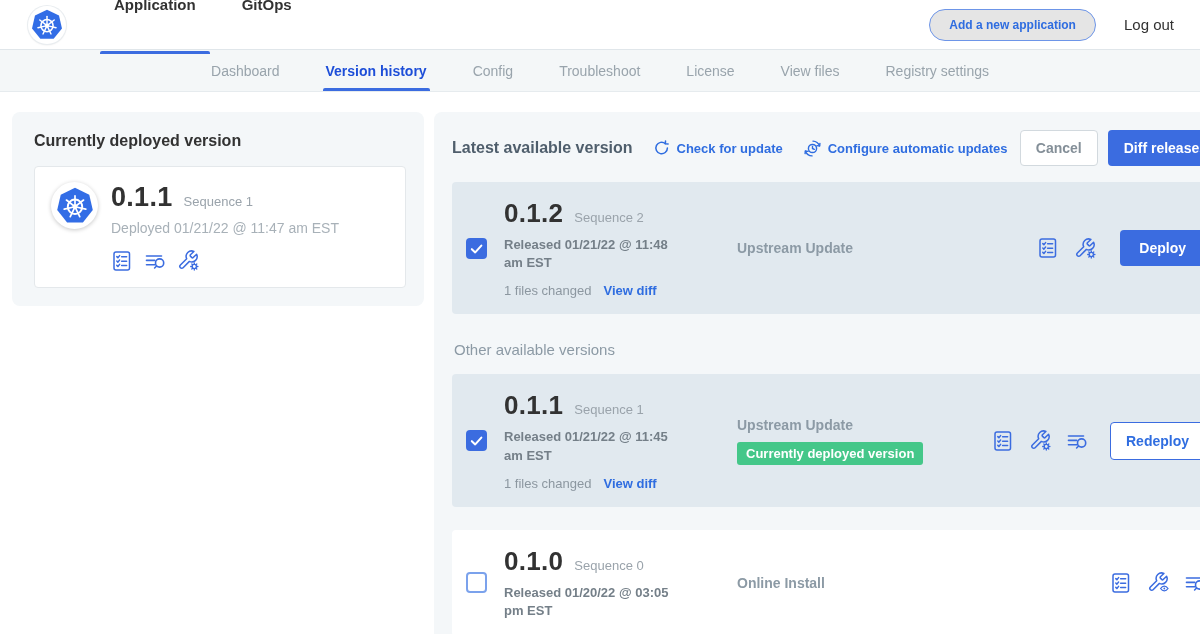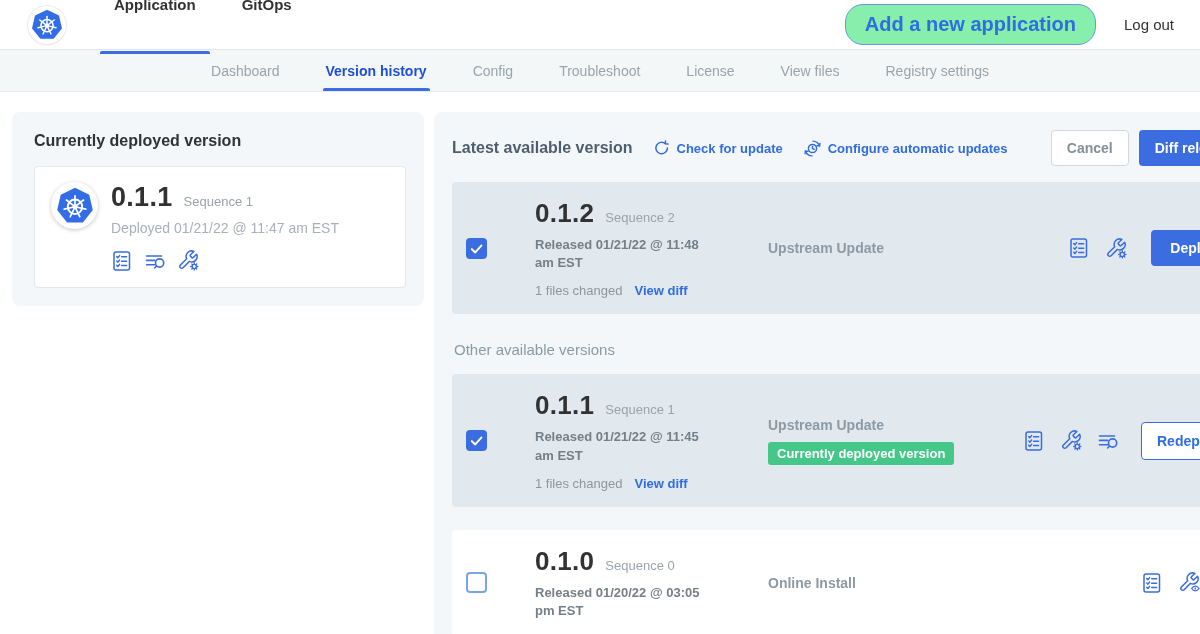--- a/index.html
+++ b/index.html
@@ -4,21 +4,21 @@
 <style>
   * { margin:0; padding:0; box-sizing:border-box; }
   html,body { width:1200px; height:634px; background:#fff; font-family:"Liberation Sans", sans-serif; color:#323232; overflow:hidden; }
 
   
   .topnav { display:flex; align-items:center; height:50px; background:#fff; border-bottom:1px solid #e0e6ea; padding:0 26px 0 28px; }
   .logo-circle { width:38px; height:38px; border-radius:50%; background:#fff; box-shadow:0 0 0 1px #e9edf0, 0 1px 2px rgba(0,0,0,.12); display:flex; align-items:center; justify-content:center; margin-right:32px; flex:none; }
   .topnav-tab { position:relative; height:58px; display:flex; padding:0 16px; font-size:15px; font-weight:700; color:#323232; cursor:pointer; margin-right:14px; }
   .topnav-tab.active::after { content:""; position:absolute; left:2px; right:2px; bottom:0; height:3px; background:#3b6ce0; border-radius:2px 2px 0 0; }
   .topnav-spacer { flex:1; }
-  .add-app-btn { background:#86efac; border:1.5px solid #6d95e8; color:#2f6de0; font-weight:700; font-size:20px; border-radius:18px; padding:8px 19px; cursor:pointer; margin-right:28px; font-family:inherit; }
+  .add-app-btn { background:#e5e5e5; border:1.5px solid #6d95e8; color:#2f6de0; font-weight:700; font-size:12px; border-radius:18px; padding:8px 19px; cursor:pointer; margin-right:28px; font-family:inherit; }
   .logout { font-size:15px; color:#323232; cursor:pointer; }
 
   
   .subnav { display:flex; justify-content:center; gap:40px; background:#f4f7f8; border-bottom:1px solid #e6ebee; height:42px; }
   .subnav-tab { position:relative; display:flex; align-items:center; font-size:14px; color:#99a4ac; cursor:pointer; padding:0 3px; }
   .subnav-tab.active { color:#1d4ed8; font-weight:700; }
   .subnav-tab.active::after { content:""; position:absolute; left:0; right:0; bottom:0; height:3px; background:#3b6ce0; border-radius:2px 2px 0 0; }
 
   
   .main { display:flex; align-items:flex-start; gap:10px; padding:20px 12px; }
@@ -42,21 +42,21 @@
   .cancel-btn { background:#fff; border:1px solid #d2d9de; color:#848f98; font-weight:700; font-size:14px; border-radius:4px; padding:9px 15px; cursor:pointer; margin-right:10px; font-family:inherit; }
   .diff-btn { background:#3b6ce0; border:none; color:#fff; font-weight:700; font-size:14px; border-radius:4px; padding:10px 16px; cursor:pointer; font-family:inherit; }
 
   
   .version-row { display:flex; align-items:center; border-radius:4px; padding:16px 18px 16px 14px; margin-top:16px; }
   .version-row.selected { background:#e1e9ef; min-height:120px; }
   .version-row.plain { background:#fff; min-height:104px; margin-top:23px; }
   .checkbox { width:21px; height:21px; border-radius:4px; flex:none; margin-right:17px; cursor:pointer; }
   .checkbox.checked { background:#3b6ce0; display:flex; align-items:center; justify-content:center; }
   .checkbox.unchecked { background:#fff; border:2px solid #7ba2ec; }
-  .vblock { width:205px; flex:none;margin-left:31px; }
+  .vblock { width:205px; flex:none; }
   .released { font-size:13px; font-weight:700; color:#747f88; margin-top:7px; max-width:186px; line-height:1.4; }
   .files-line { display:flex; align-items:center; margin-top:11px; font-size:13px; color:#8c97a0; }
   .view-diff { color:#2f6de0; font-weight:700; margin-left:12px; cursor:pointer; }
   .source-block { width:255px; flex:none; margin-left:28px; }
   .source-label { font-size:14px; font-weight:700; color:#8c9aa5; }
   .badge { display:inline-block; margin-top:9px; font-size:13px; font-weight:700; color:#fff; padding:4px 9px; border-radius:3px; }
   .badge.green { background:#44c789; }
   .badge.gray { background:#b6c4ca; }
   .row-actions { margin-left:auto; display:flex; align-items:center; gap:15px; color:#3b6ce0; }
   .deploy-btn { background:#3b6ce0; border:none; color:#fff; font-weight:700; font-size:14px; border-radius:4px; padding:10px 19px; margin-left:8px; cursor:pointer; font-family:inherit; }

